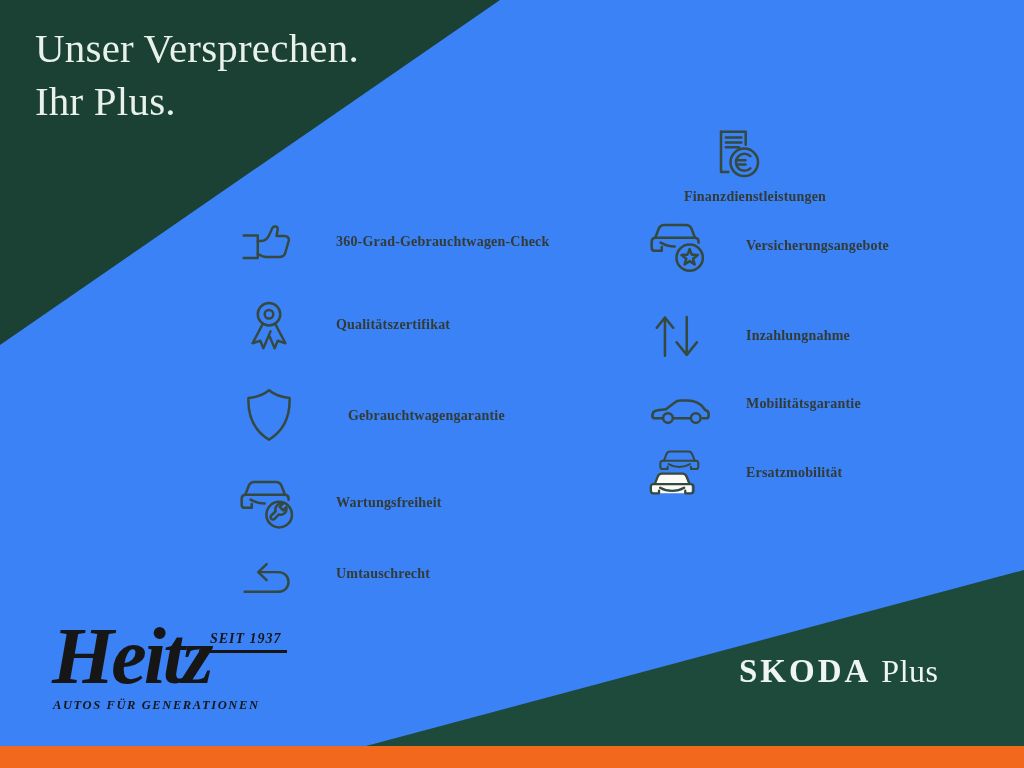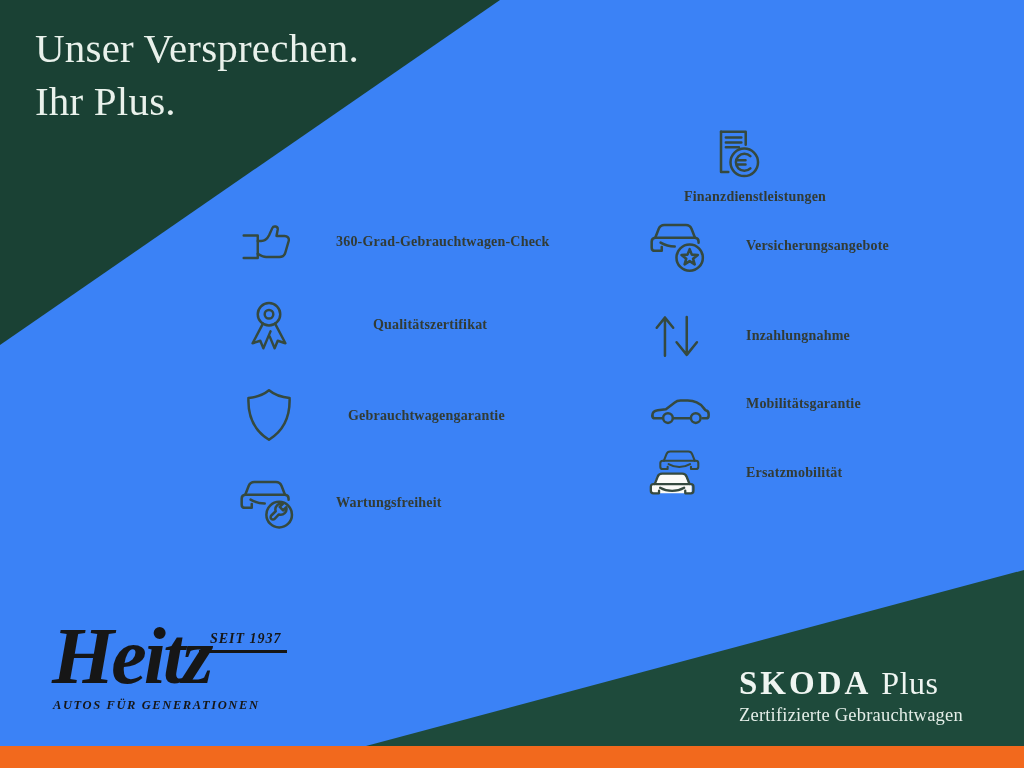--- a/index.html
+++ b/index.html
@@ -57,21 +57,21 @@
   .heitz-line{
     position:absolute; left:147px; top:26px; width:88px; height:3px;
     background:#161616;
   }
   .heitz-tagline{
     position:absolute; left:1px; top:74px;
     font-size:12.5px; font-weight:700; font-style:italic; letter-spacing:1.6px;
     white-space:nowrap;
   }
   
-  .skoda{position:absolute; left:739px; top:653px; color:#eff5f1; z-index:2;margin-top:12px;}
+  .skoda{position:absolute; left:739px; top:653px; color:#eff5f1; z-index:2;}
   .skoda-line1{display:flex; align-items:baseline; white-space:nowrap;}
   .skoda-wordmark{font-size:33px; font-weight:700; letter-spacing:3px;}
   .skoda-suffix{font-size:32px; font-weight:400; margin-left:10px; letter-spacing:0.5px;}
   .skoda-sub{font-size:18.5px; font-weight:400; margin-top:3px; letter-spacing:0.2px;
     color:#e4eee8; white-space:nowrap;}
   .ico{fill:none; stroke:#35493f; stroke-width:2.6; stroke-linecap:round; stroke-linejoin:round;}
 </style>
 </head>
 <body>
 
@@ -91,21 +91,21 @@
       <svg width="60" height="60" viewBox="0 0 64 64">
           <g class="ico">
         <path d="M5 25 H20 M5 49 H20 M20 25 V49"></path>
         <path d="M20 31 h3.5 c3.8 0 6.8-2.6 8.6-6.2 l3.4-7.6 c1.4-3.1 6.2-1.9 5.8 1.4 L40 25.5 h8.6 c3 0 5.2 2.4 4.4 5.4 l-3.6 12.4 c-.8 2.9-3.1 4.7-6.2 4.7 H29 c-3.3 0-6.1-1.4-9-3.4"></path>
       </g>
         </svg>
     </span>
     <span class="svc-label">360-Grad-Gebrauchtwagen-Check</span>
   </div>
 
-  <div class="service-row" style="left:238px; top:292px;gap:37px;">
+  <div class="service-row" style="left:238px; top:292px;">
     <span class="svc-icon">
       <svg width="60" height="60" viewBox="0 0 64 64">
           <g class="ico">
         <circle cx="32" cy="20.5" r="12"></circle>
         <circle cx="32" cy="20.5" r="4.6"></circle>
         <path d="M25.5 30.5 14.5 51.5 l8.2-2.7 3.3 8 7.6-18"></path>
         <path d="M38.5 30.5 49.5 51.5 l-8.2-2.7 -3.3 8 -5.2-12.4"></path>
       </g>
         </svg>
     </span>
@@ -133,20 +133,31 @@
         <path d="M8.6 23.5 h38.8"></path>
         <path d="M13 28.5 c4.6 2.7 9.3 3.9 14.6 3.9"></path>
         <circle cx="42.5" cy="44" r="13.2"></circle>
         <path d="M49.8 36.4 a6 6 0 0 1-7.6 7.4 l-4.4 4.5 a2.4 2.4 0 1 1-3.4-3.4 l4.5-4.4 a6 6 0 0 1 7.4-7.6 l-3.2 3.2 3.5 3.5 z"></path>
       </g>
         </svg>
     </span>
     <span class="svc-label">Wartungsfreiheit</span>
   </div>
 
+  <div class="service-row" style="left:238px; top:541px;">
+    <span class="svc-icon">
+      <svg width="60" height="60" viewBox="0 0 64 64">
+          <g class="ico">
+        <path d="M6 51 h35.5 c6.8 0 11.3-4.3 11.3-10.5 S48.3 30 41.5 30 H21.5"></path>
+        <path d="M29.5 21.5 20.5 30 l9 8.5"></path>
+      </g>
+        </svg>
+    </span>
+    <span class="svc-label">Umtauschrecht</span>
+  </div>
 
   <div class="service-row" style="left:648px; top:123px;flex-direction:column;">
     <span class="svc-icon">
       <svg width="62" height="62" viewBox="0 0 64 64">
           <g class="ico">
         <path d="M15.5 7 H41 v13.5"></path>
         <path d="M15.5 7 V48.5 H23"></path>
         <path d="M20.5 13 H36.5 M20.5 18 H36.5 M20.5 23 H34"></path>
         <circle cx="39.5" cy="38.5" r="14.2"></circle>
         <path d="M45.8 32.2 a8.8 8.8 0 1 0 0 12.6 M31.3 36.3 h9.5 M31.3 40.7 h9.5"></path>
@@ -229,16 +240,15 @@
     <div class="heitz-seit">SEIT 1937</div>
     <div class="heitz-line"></div>
     <div class="heitz-tagline">AUTOS FÜR GENERATIONEN</div>
   </div>
 
   <div class="skoda">
     <div class="skoda-line1">
       <span class="skoda-wordmark">SKODA</span>
       <span class="skoda-suffix">Plus</span>
     </div>
-    <div class="skoda-sub">Zertifizierte Gebrauchtwagen</div>
   </div>
 
 </div>
 
 </body></html>

